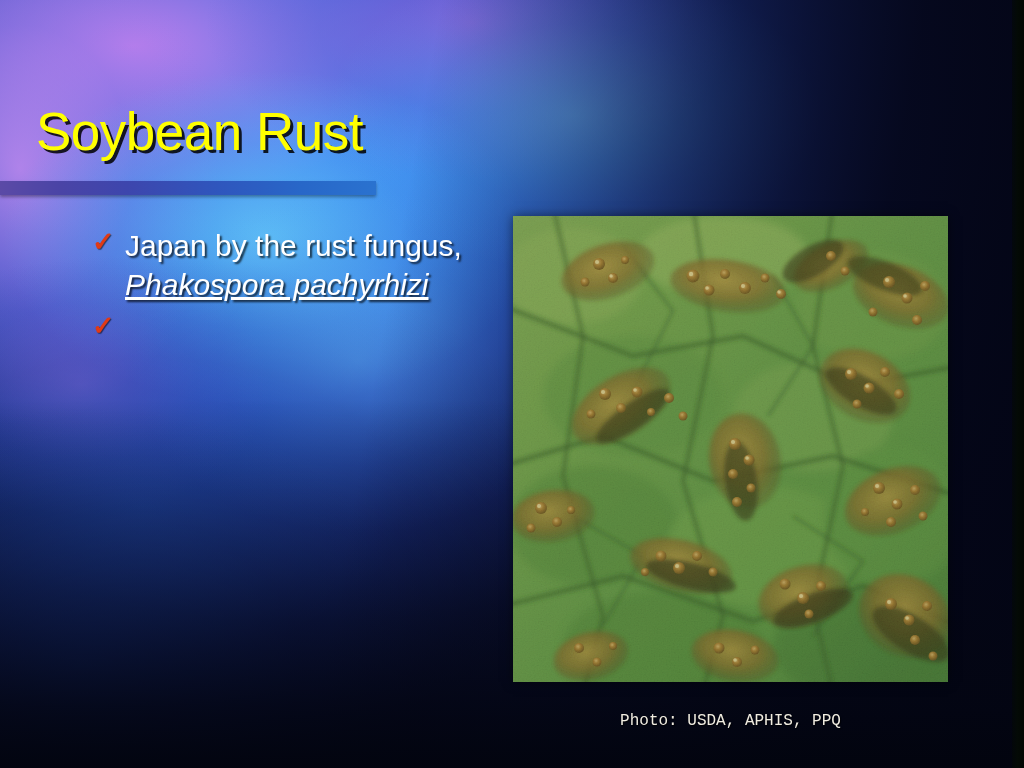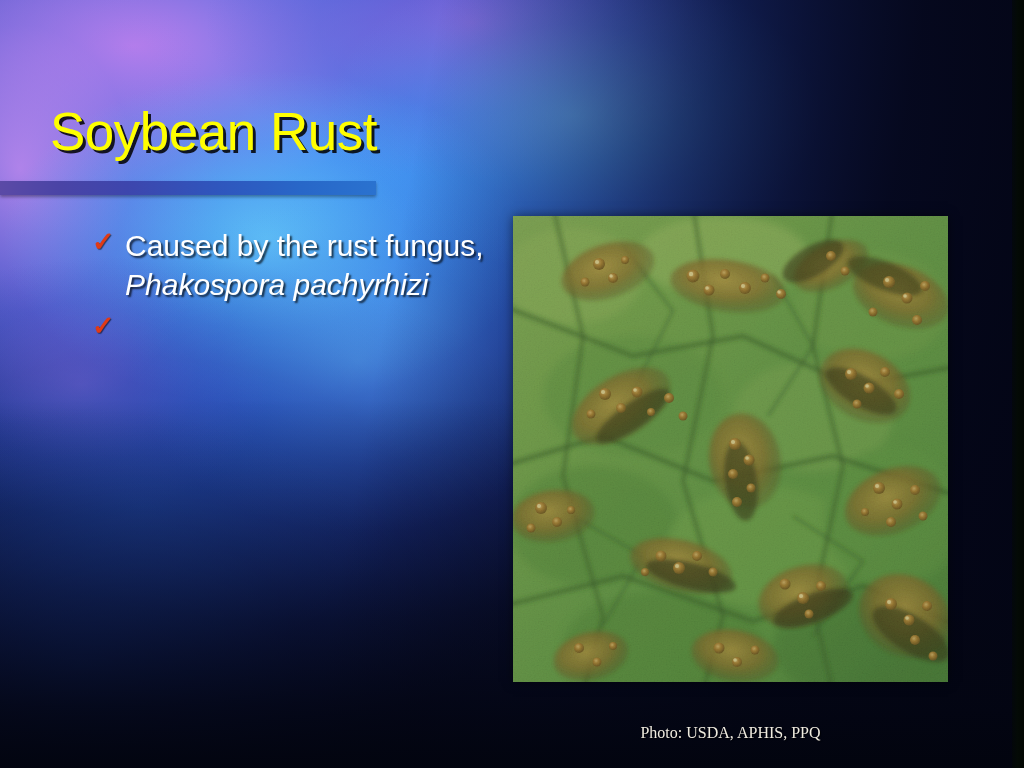--- a/index.html
+++ b/index.html
@@ -96,21 +96,20 @@
     position: absolute;
     left: 36px;
     top: 104px;
     font-size: 53px;
     line-height: 1.05;
     font-weight: 400;
     color: #ffff00;
     letter-spacing: -0.5px;
     text-shadow: 3px 3px 0 rgba(0,0,0,0.85);
     white-space: nowrap;
-    margin-left: 14px;
   }
 
   
   .divider {
     position: absolute;
     left: 0;
     top: 181px;
     width: 376px;
     height: 14px;
     background: linear-gradient(to right, #5b4aa6 0%, #4a44a6 16%, #3d46ad 34%, #2f56bd 58%, #2867c8 80%, #2a72cf 100%);
@@ -140,20 +139,21 @@
     width: 24px;
     height: 30px;
     color: #e03a16;
     line-height: 30px;
     font-size: 27px;
     font-weight: bold;
     text-shadow: 1px 1px 1px rgba(0,0,0,0.55);
   }
   .sci {
     font-style: italic;
+    text-decoration: underline;
   }
 
   
   .photo-frame {
     position: absolute;
     left: 513px;
     top: 216px;
     width: 435px;
     height: 466px;
     overflow: hidden;
@@ -165,25 +165,24 @@
     height: 100%;
   }
 
   
   .caption {
     position: absolute;
     left: 513px;
     top: 712px;
     width: 435px;
     text-align: center;
-    font-family: Liberation Serif, serif;
+    font-family: Liberation Mono, monospace;
     font-size: 16px;
     color: #f0ece0;
     text-shadow: 1px 1px 1px rgba(0,0,0,0.7);
-    margin-top: 12px;
   }
 </style>
 </head>
 <body>
 
 <div class="slide">
 
   <div class="bg-base"></div>
   <div class="bg-cloud c1"></div>
   <div class="bg-cloud c2"></div>
@@ -200,21 +199,21 @@
   <div class="edge-strip"></div>
 
   <div class="title">Soybean Rust</div>
 
   <div class="divider"></div>
 
   <div class="body-col">
 
     <div class="bullet">
       <span class="check-icon">✓</span>
-      <span>Caused by the rust fungus, </span><span class="sci">Phakospora pachyrhizi</span>
+      <span>Japan by the rust fungus, </span><span class="sci">Phakospora pachyrhizi</span>
     </div>
 
     <div class="bullet">
       <span class="check-icon">✓</span>
     </div>
 
   </div>
 
   <div class="photo-frame">
     <svg viewBox="0 0 435 466" preserveAspectRatio="none">

